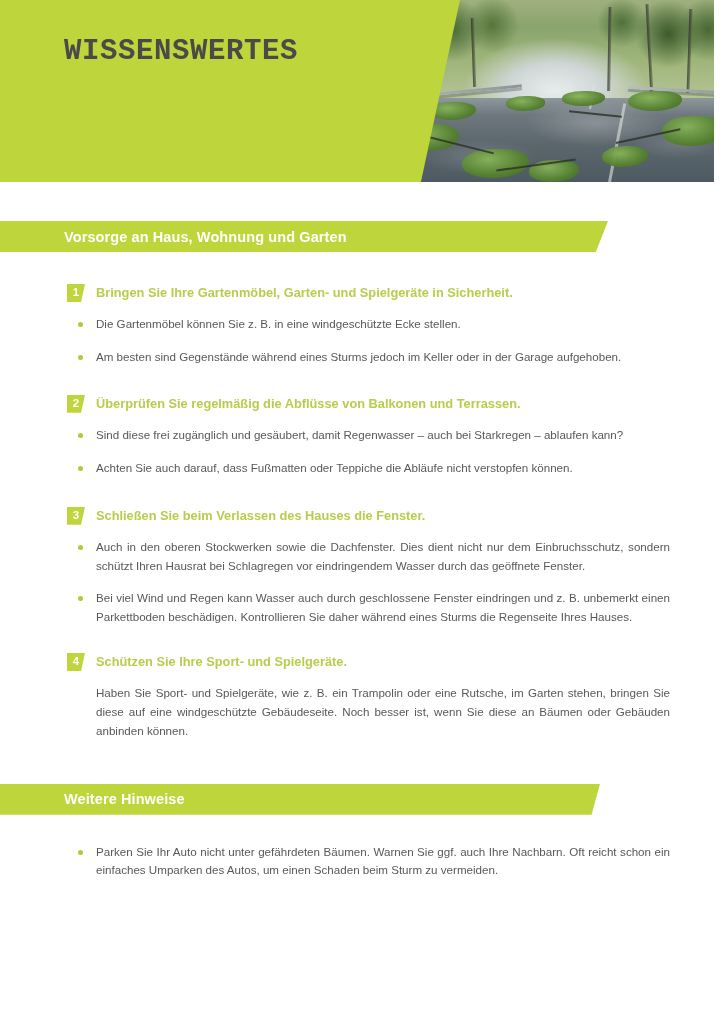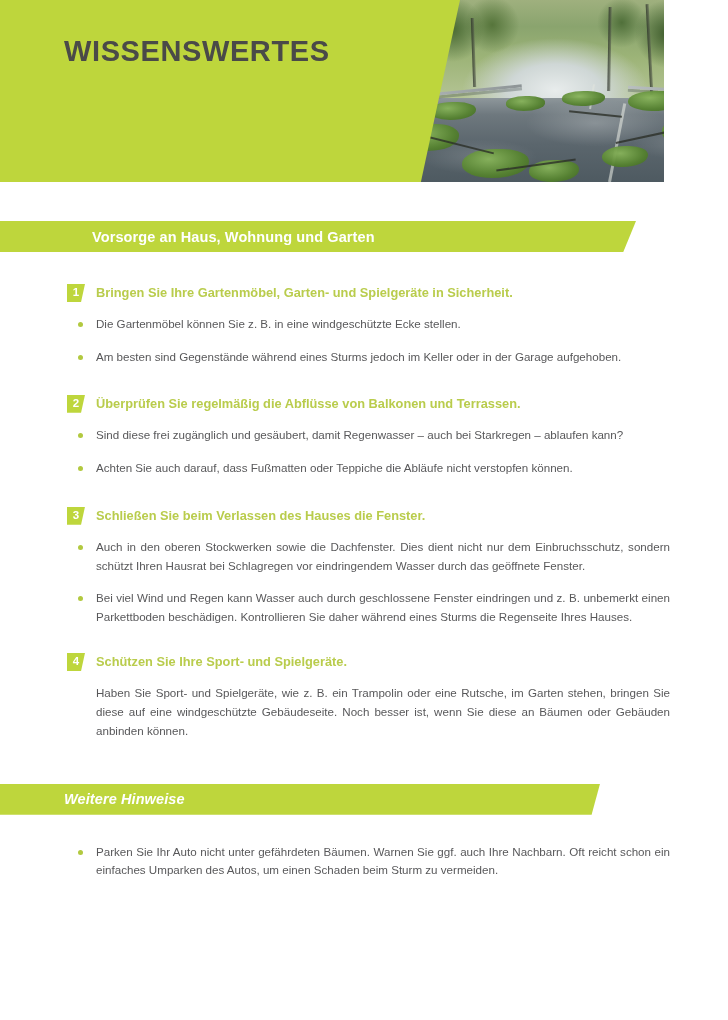--- a/index.html
+++ b/index.html
@@ -11,24 +11,25 @@
     width: 728px;
     height: 1020px;
     font-family: "Liberation Sans", sans-serif;
     overflow: hidden;
     position: relative;
   }
 
   
   .header {
     position: relative;
-    width: 664px;
+    width: 714px;
     height: 183px;
     overflow: hidden;
     background: #ffffff;
+    font-family: Liberation Mono, monospace;
   }
   .header-photo {
     position: absolute;
     left: 396px;
     top: 0;
     width: 332px;
     height: 182px;
     overflow: hidden;
     background: #5e6a70;
   }
@@ -131,22 +132,22 @@
   }
 
   
   .section-bar {
     position: relative;
     height: 31px;
     background: #bed63c;
     display: flex;
     align-items: center;
   }
-  .section-bar.w1 { width: 608px; clip-path: polygon(0 0, 100% 0, 98% 100%, 0 100%); padding-left: 28px; }
-  .section-bar.w2 { width: 600px; clip-path: polygon(0 0, 100% 0, 98.6% 100%, 0 100%); font-style: italic; }
+  .section-bar.w1 { width: 608px; clip-path: polygon(0 0, 100% 0, 98% 100%, 0 100%); }
+  .section-bar.w2 { width: 600px; clip-path: polygon(0 0, 100% 0, 98.6% 100%, 0 100%); }
   .section-bar-label {
     margin-left: 64px;
     font-size: 14.5px;
     font-weight: bold;
     color: #ffffff;
     letter-spacing: .1px;
   }
 
   
   .content { padding: 0; }

